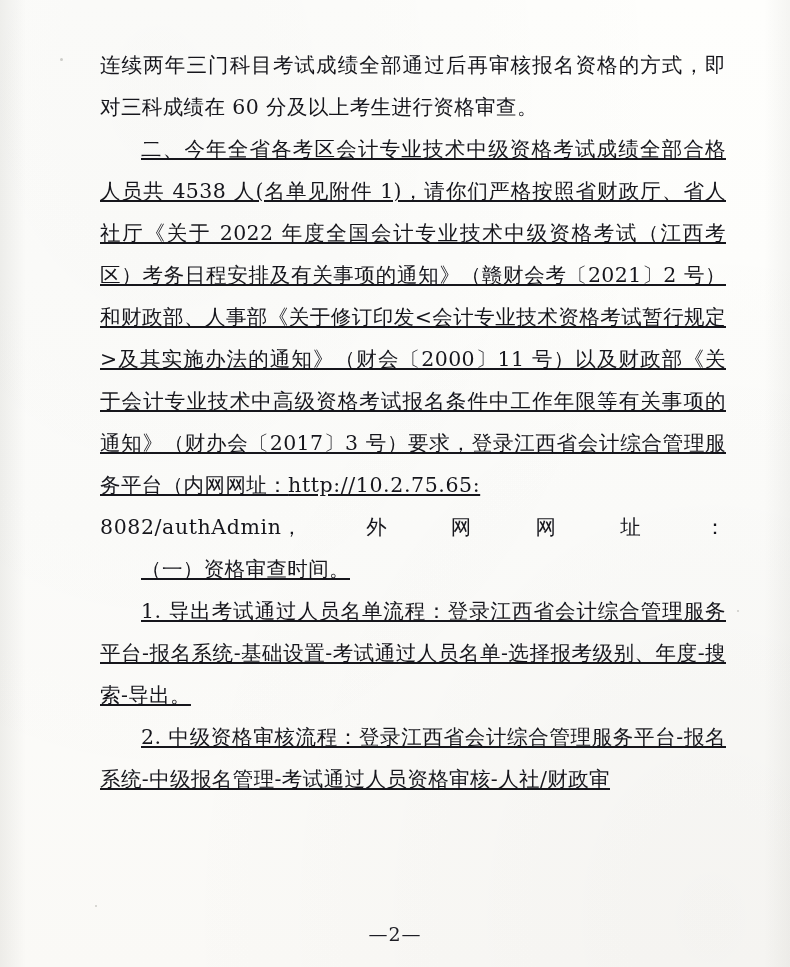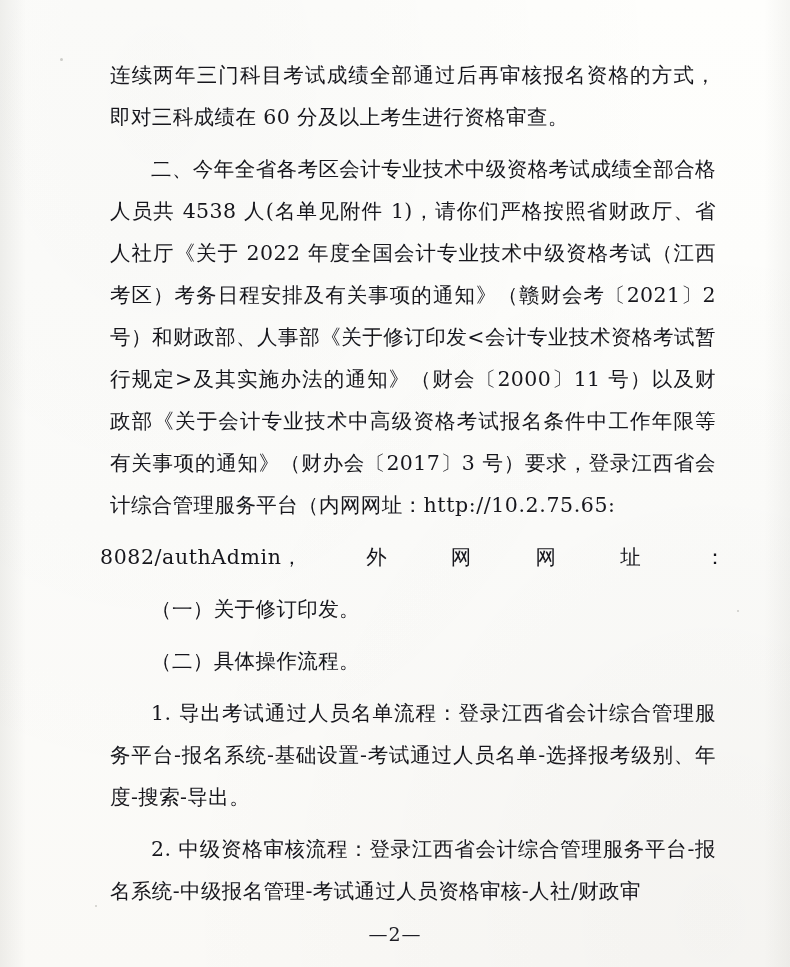--- a/index.html
+++ b/index.html
@@ -31,27 +31,28 @@
     padding: 44px 64px 0 100px;
     box-sizing: border-box;
   }
   .doc-body {
     font-size: 20.5px;
     line-height: 42px;
     letter-spacing: 0.4px;
     color: #16161c;
   }
   .para {
-    margin: 10px;
+    margin: 0;
     text-align: justify;
     text-justify: inter-ideograph;
     text-indent: 0;
   }
   .para.indent2 {
     text-indent: 2em;
+    text-decoration: underline;
   }
   .mono-ascii {
     font-family: "DejaVu Serif", "Liberation Serif", serif;
     letter-spacing: 0.6px;
   }
   .wide-line {
     display: flex;
     justify-content: space-between;
     width: 100%;
   }
@@ -111,24 +112,23 @@
     <div class="wide-line mono-ascii">
       <span>8082/authAdmin，</span>
       <span>外</span>
       <span>网</span>
       <span>网</span>
       <span>址</span>
       <span>：</span>
     </div>
 
 
-    <p class="para indent2">（一）关于修订印发。</p>
+    <p class="para indent2">（一）资格审查时间。</p>
 
 
-    <p class="para indent2">（二）具体操作流程。</p>
 
     <p class="para indent2">1. 导出考试通过人员名单流程：登录江西省会计综合管理服务平台-报名系统-基础设置-考试通过人员名单-选择报考级别、年度-搜索-导出。</p>
 
     <p class="para indent2">2. 中级资格审核流程：登录江西省会计综合管理服务平台-报名系统-中级报名管理-考试通过人员资格审核-人社/财政审</p>
 
   </div>
 </div>
 
 <div class="footer">—2—</div>
 

